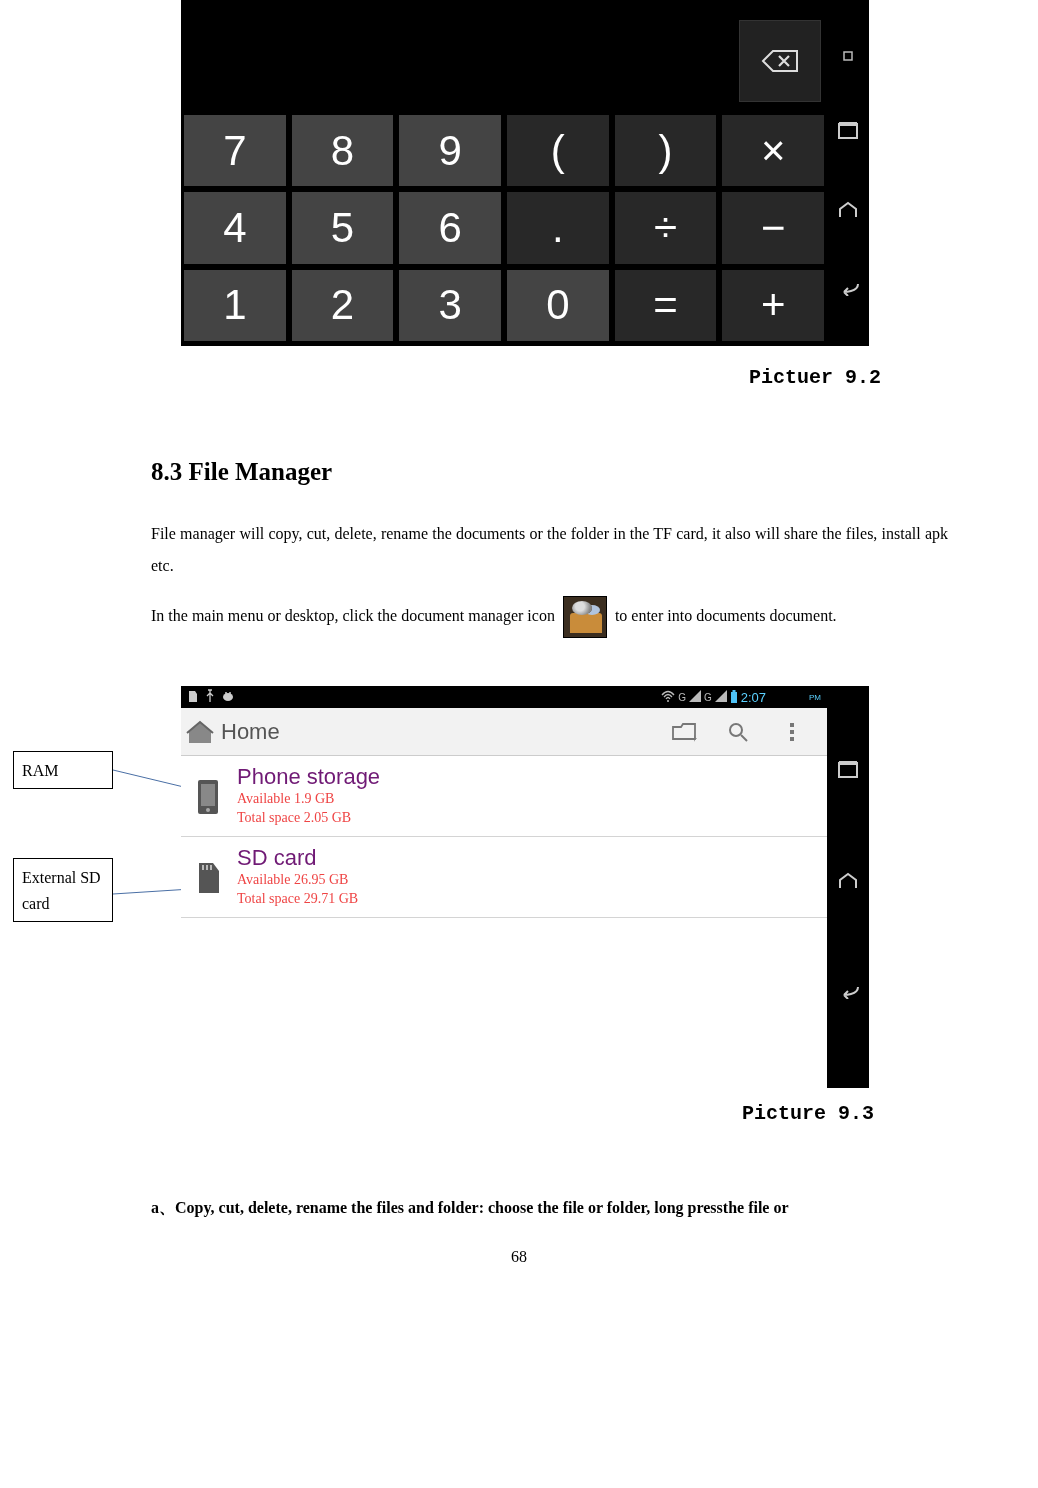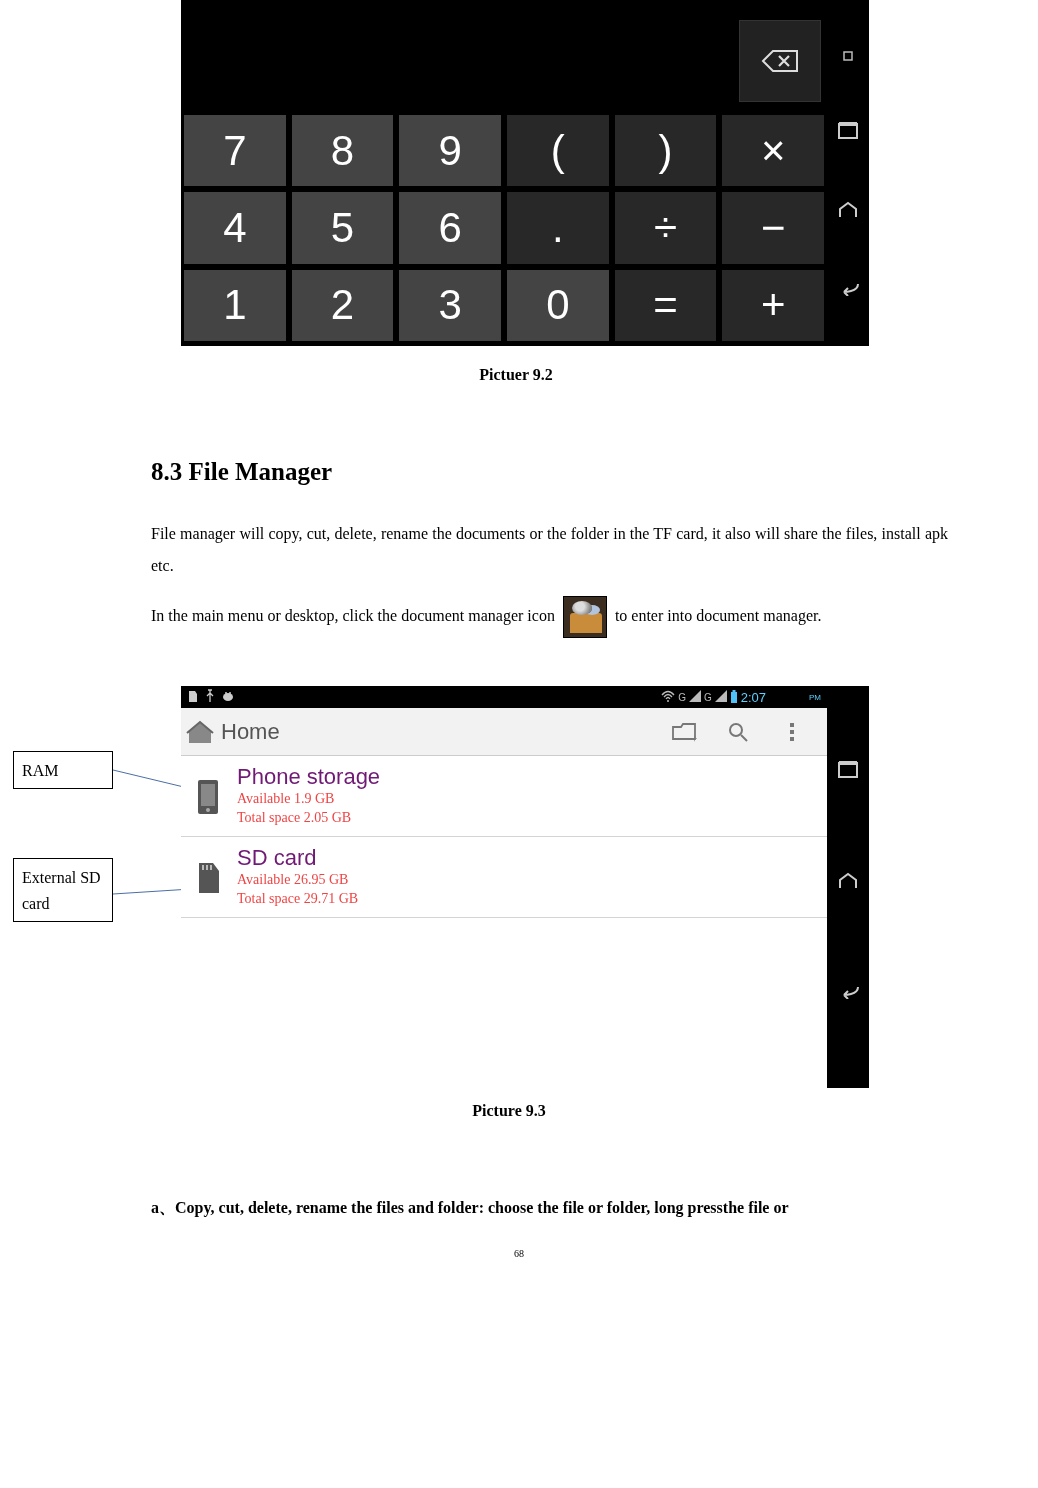--- a/index.html
+++ b/index.html
@@ -45,22 +45,22 @@
   }
   .calc-key.num { background: #444; }
   .calc-key.op  { background: #282828; }
   .calc-sidebar {
     width: 42px; background: #000;
     display: flex; flex-direction: column; justify-content: space-around;
     align-items: center; padding: 18px 0;
   }
   .sys-icon { color: #ccc; }
   .caption {
-    text-align: center; font-weight: bold; font-size: 16px;
-    font-family: Liberation Serif, serif;
+    text-align: right; font-weight: bold; font-size: 20px;
+    font-family: Liberation Mono, monospace;
   }
   .section-title {
     font-weight: bold; font-size: 25px;
     font-family: "Times New Roman", serif;
   }
   .body-text {
     font-size: 16px; line-height: 2.0;
     font-family: "Times New Roman", serif;
     text-align: justify;
   }
@@ -124,21 +124,21 @@
     justify-content: space-around; align-items: center; padding: 30px 0 40px;
   }
   .annotation-box {
     position: absolute;
     border: 1px solid #000; background: #fff;
     font-family: "Times New Roman", serif; font-size: 16px;
     padding: 6px 8px; line-height: 1.6;
   }
   .page-num {
     position: absolute; left: 0; right: 0; text-align: center;
-    font-size: 10px; font-family: "Times New Roman", serif;
+    font-size: 16px; font-family: "Times New Roman", serif;
   }
 </style>
 </head>
 <body>
 
 <div class="figure-wrap" style="left:181px; top:0;">
   <div class="calc-phone">
     <div class="calc-main">
       <div class="calc-display">
         <div class="calc-backspace">
@@ -195,21 +195,21 @@
   </div>
 </div>
 
 <div class="caption" style="position:absolute; left:151px; top:366px; width:730px;">Pictuer 9.2</div>
 
 <div class="section-title" style="position:absolute; left:151px; top:458px;">8.3 File Manager</div>
 
 <div class="body-text" style="position:absolute; left:151px; top:518px; width:797px;">File manager will copy, cut, delete, rename the documents or the folder in the TF card, it also will share the files, install apk etc.</div>
 
 <div class="body-text" style="position:absolute; left:151px; top:596px; width:797px;">
-  <span>In the main menu or desktop, click the document manager icon </span><span class="fm-icon-inline"></span><span> to enter into document manager.</span>
+  <span>In the main menu or desktop, click the document manager icon </span><span class="fm-icon-inline"></span><span> to enter into documents document.</span>
 </div>
 
 <div class="annotation-box" style="left:13px; top:751px; width:100px; height:38px;">RAM</div>
 
 <div class="annotation-box" style="left:13px; top:858px; width:100px; height:64px;">External SD card</div>
 
 <div style="position:absolute; left:113px; top:770px;">
   <svg width="130" height="40" style="overflow:visible;">
       <line x1="0" y1="0" x2="125" y2="30" stroke="#4a6fa5" stroke-width="1"></line>
     </svg>

